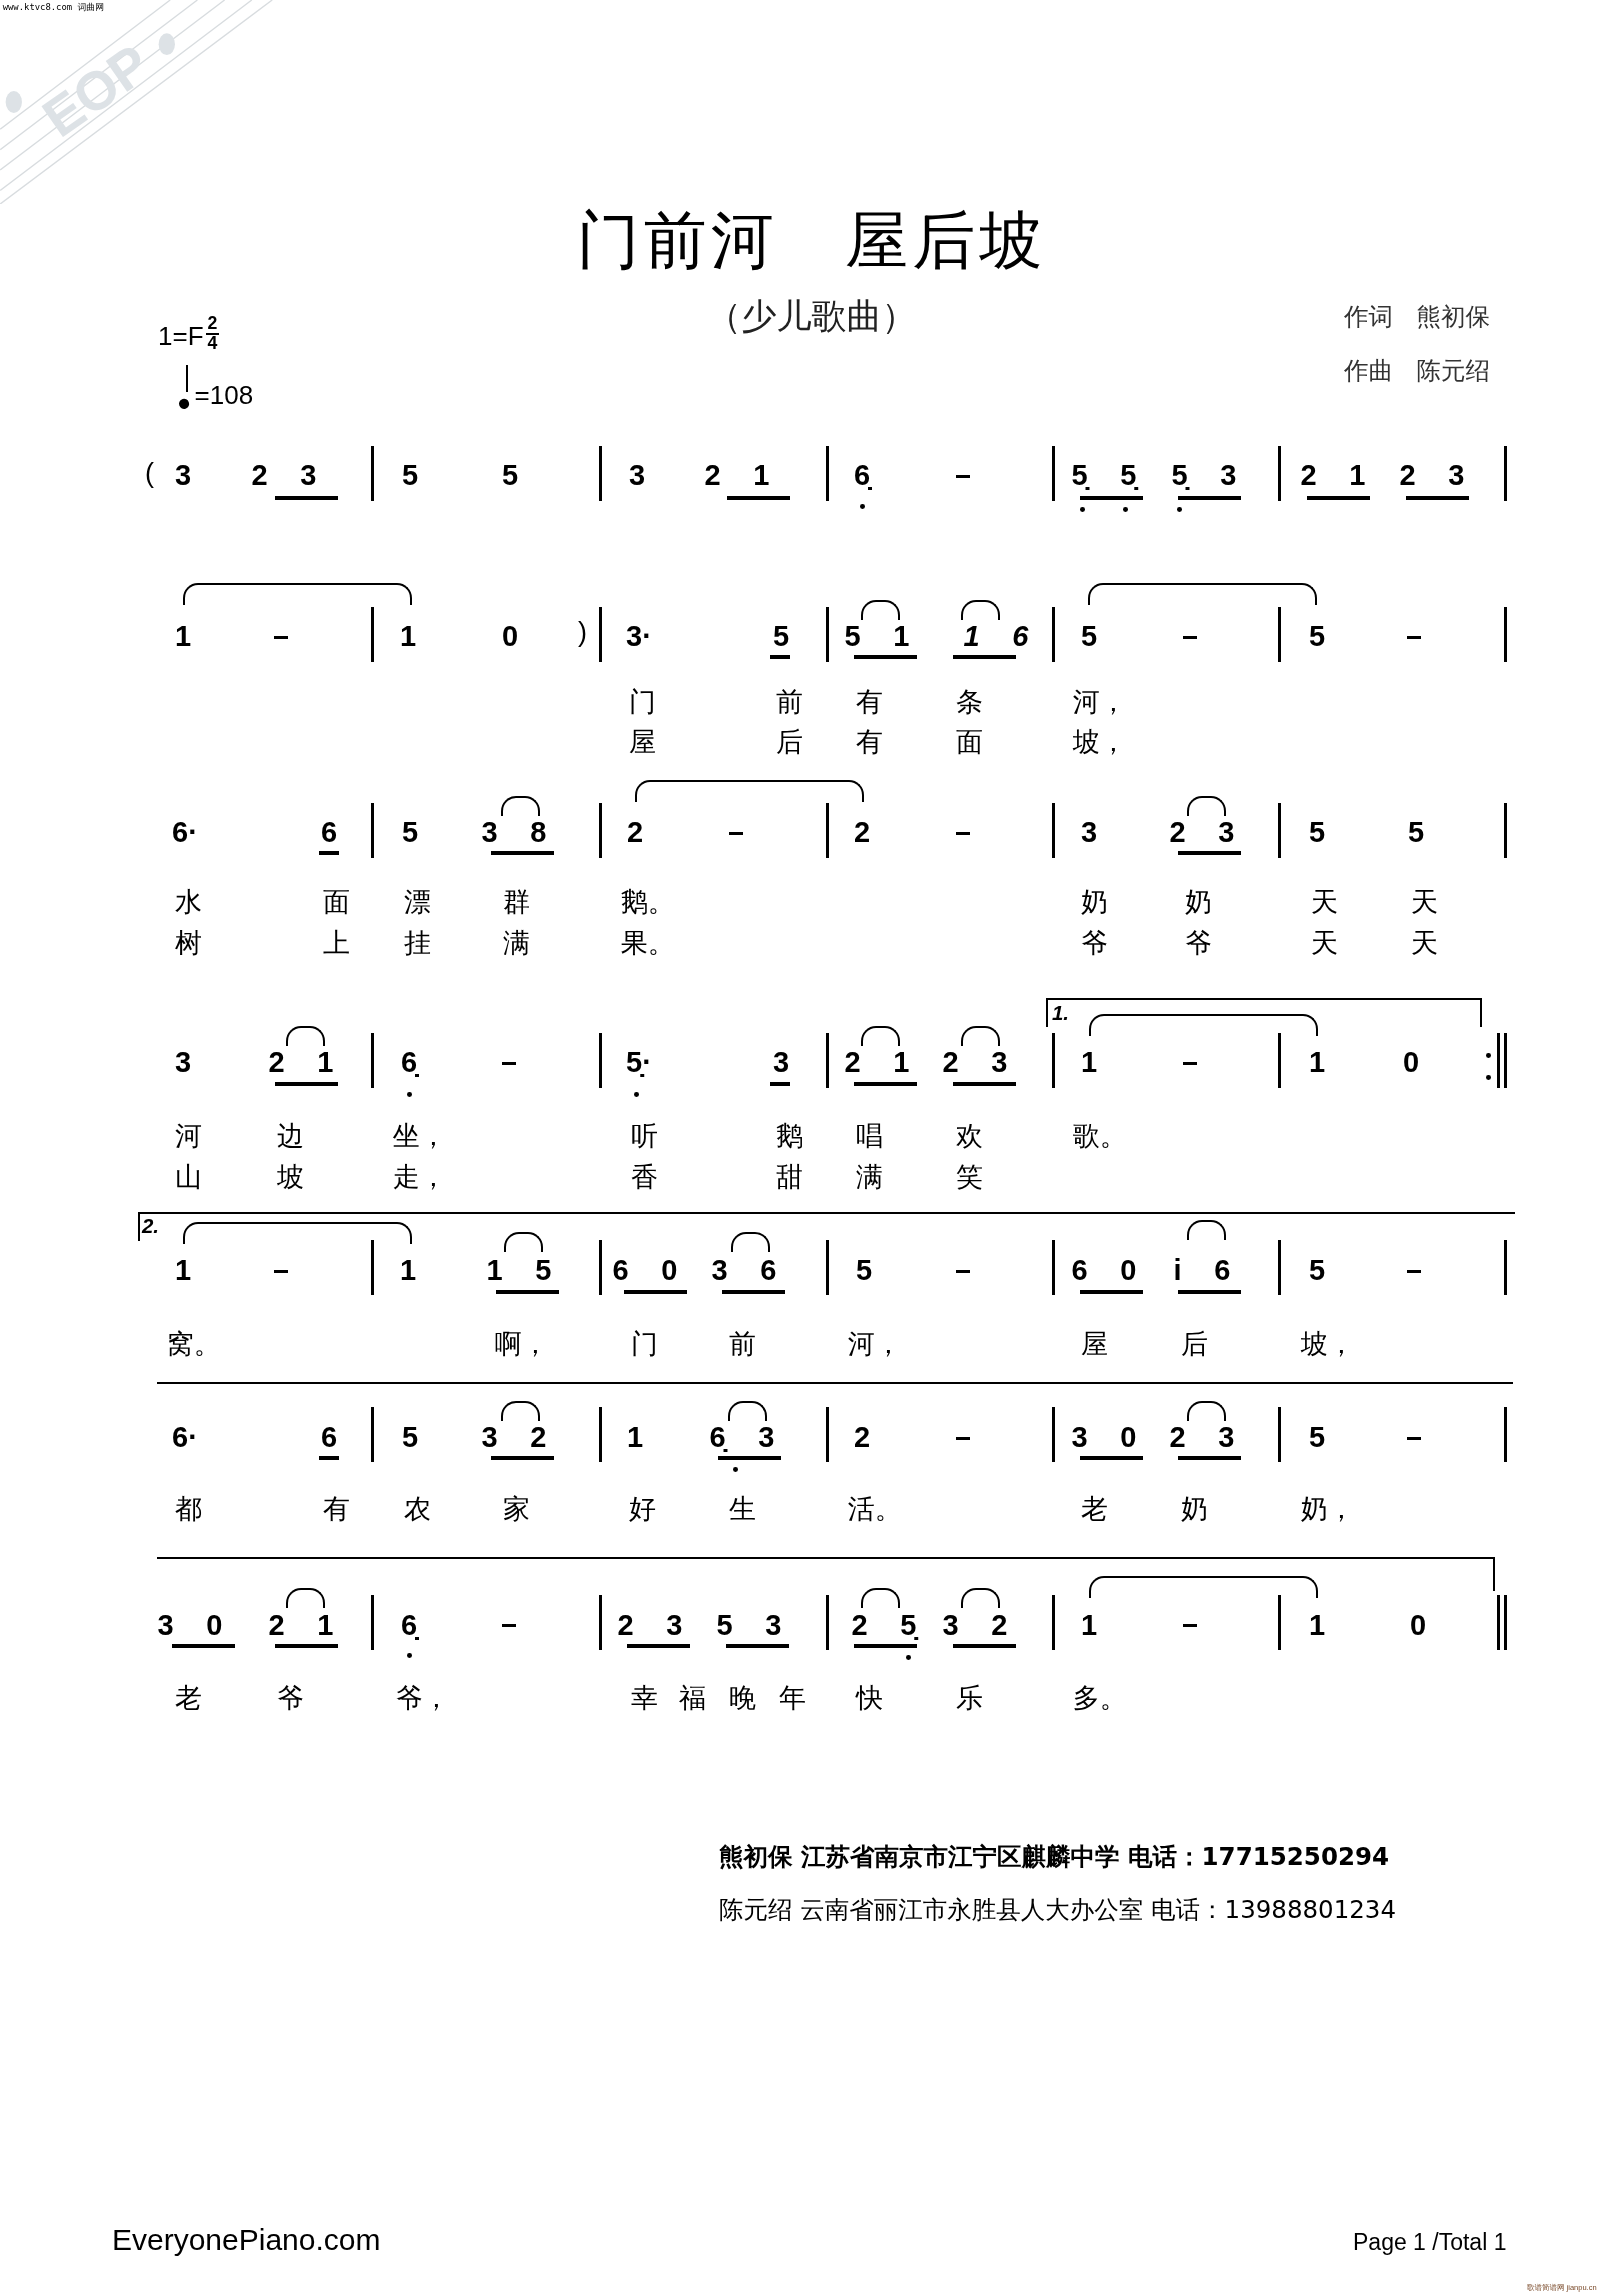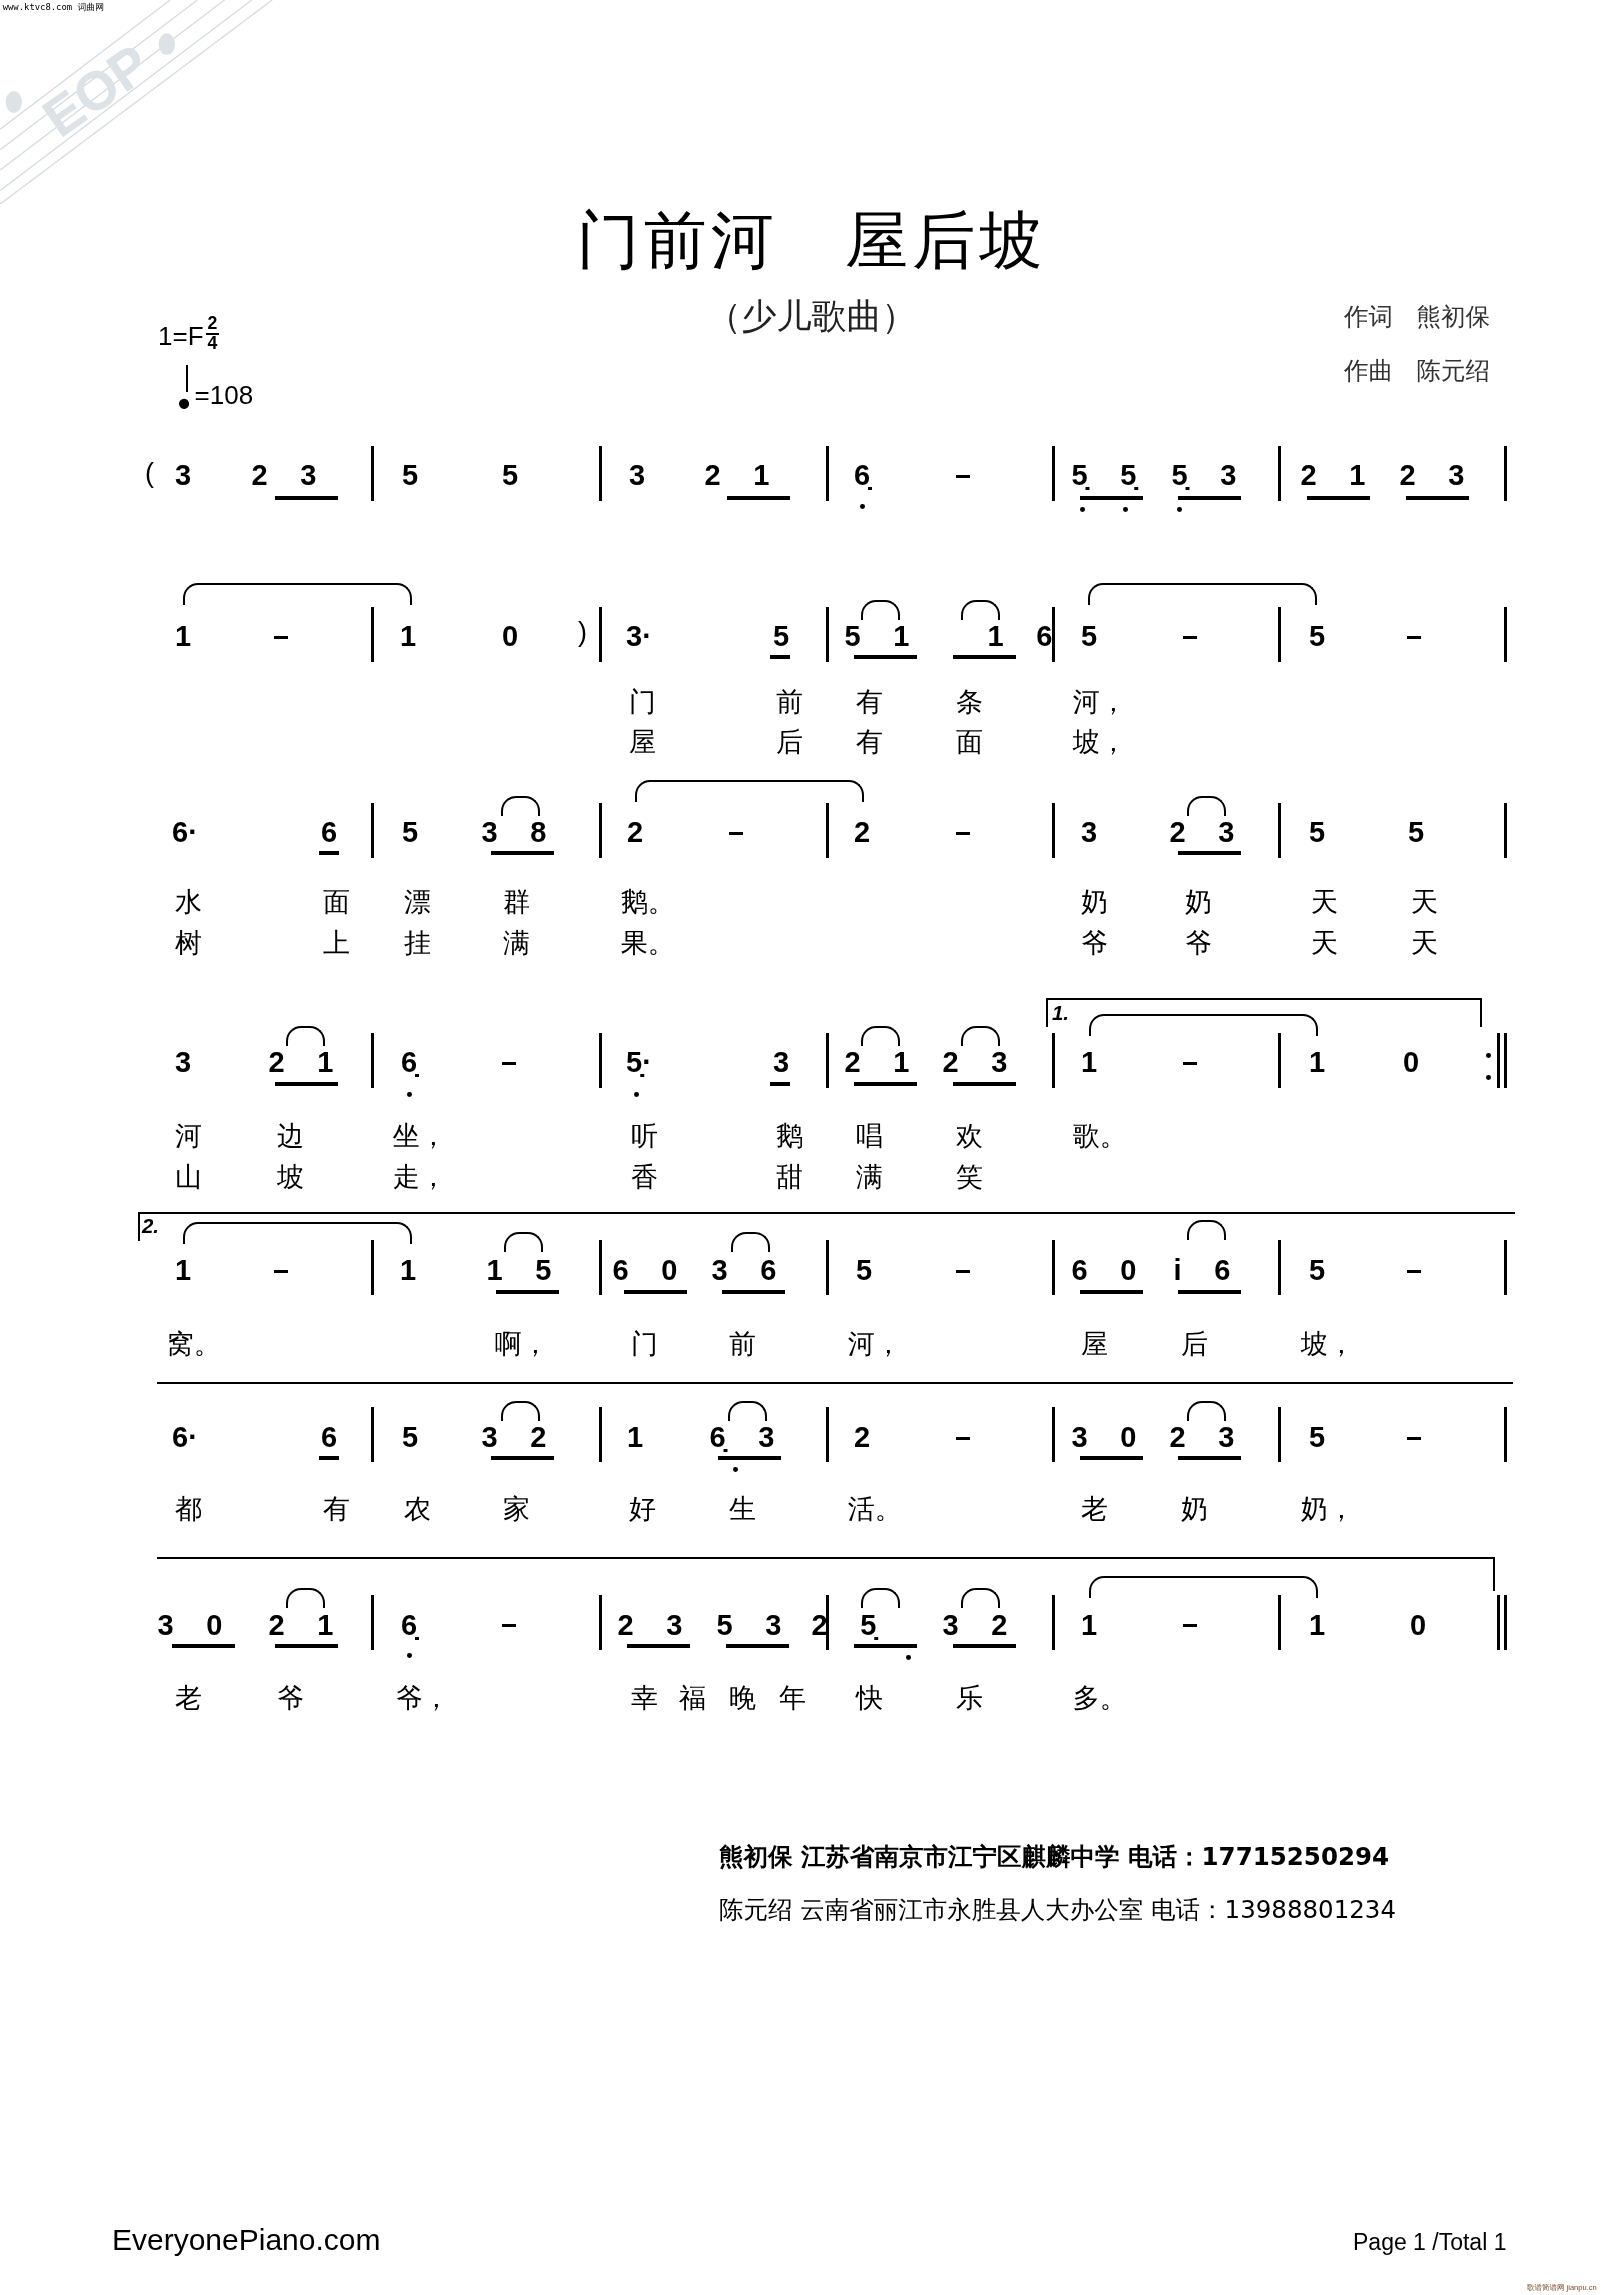--- a/index.html
+++ b/index.html
@@ -112,21 +112,21 @@
   <span class="paren" style="left:578px;top:617px;">)</span>
   <div class="bar" style="left:599px;top:607px;height:55px;"></div>
   <span class="n" style="left:639px;top:622px;">3·</span>
   <span class="n" style="left:781px;top:622px;">5</span>
   <div class="ul" style="left:770px;top:655px;width:20.4px;"></div>
   <div class="bar" style="left:826px;top:607px;height:55px;"></div>
   <div class="slur" style="left:861px;top:600px;width:35px;height:17.7px;"></div>
   <span class="n" style="left:883px;top:622px;letter-spacing:12.3px;">5 1</span>
   <div class="ul" style="left:854px;top:655px;width:63px;"></div>
   <div class="slur" style="left:961px;top:600px;width:35px;height:17.7px;"></div>
-  <span class="n" style="left:1026px;top:622px;letter-spacing:12.3px;">1 6</span>
+  <span class="n" style="left:1002px;top:622px;letter-spacing:12.3px;font-style:italic;">1 6</span>
   <div class="ul" style="left:953px;top:655px;width:63px;"></div>
   <div class="bar" style="left:1052px;top:607px;height:55px;"></div>
   <div class="slur" style="left:1088px;top:583px;width:225px;height:20.4px;"></div>
   <span class="n" style="left:1089px;top:622px;">5</span>
   <div class="dash" style="left:1183px;top:636px;"></div>
   <div class="bar" style="left:1278px;top:607px;height:55px;"></div>
   <span class="n" style="left:1317px;top:622px;">5</span>
   <div class="dash" style="left:1407px;top:636px;"></div>
   <div class="bar" style="left:1504px;top:607px;height:55px;"></div>
 
@@ -335,21 +335,21 @@
   <span class="n" style="left:409px;top:1611px;">6̣</span>
   <div class="dotb" style="left:407px;top:1653px;"></div>
   <div class="dash" style="left:502px;top:1624px;"></div>
   <div class="bar" style="left:599px;top:1595px;height:55px;"></div>
   <span class="n" style="left:656px;top:1611px;letter-spacing:12.3px;">2 3</span>
   <div class="ul" style="left:627px;top:1644px;width:63px;"></div>
   <span class="n" style="left:755px;top:1611px;letter-spacing:12.3px;">5 3</span>
   <div class="ul" style="left:726px;top:1644px;width:63px;"></div>
   <div class="bar" style="left:826px;top:1595px;height:55px;"></div>
   <div class="slur" style="left:861px;top:1588px;width:35px;height:17.7px;"></div>
-  <span class="n" style="left:850px;top:1611px;letter-spacing:12.3px;">2 5̣</span>
+  <span class="n" style="left:890px;top:1611px;letter-spacing:12.3px;">2 5̣</span>
   <div class="ul" style="left:854px;top:1644px;width:63px;"></div>
   <div class="dotb" style="left:906px;top:1655px;"></div>
   <div class="slur" style="left:961px;top:1588px;width:35px;height:17.7px;"></div>
   <span class="n" style="left:981px;top:1611px;letter-spacing:12.3px;">3 2</span>
   <div class="ul" style="left:953px;top:1644px;width:63px;"></div>
   <div class="bar" style="left:1052px;top:1595px;height:55px;"></div>
   <div class="slur" style="left:1089px;top:1576px;width:225px;height:20.4px;"></div>
   <span class="n" style="left:1089px;top:1611px;">1</span>
   <div class="dash" style="left:1183px;top:1624px;"></div>
   <div class="bar" style="left:1278px;top:1595px;height:55px;"></div>

